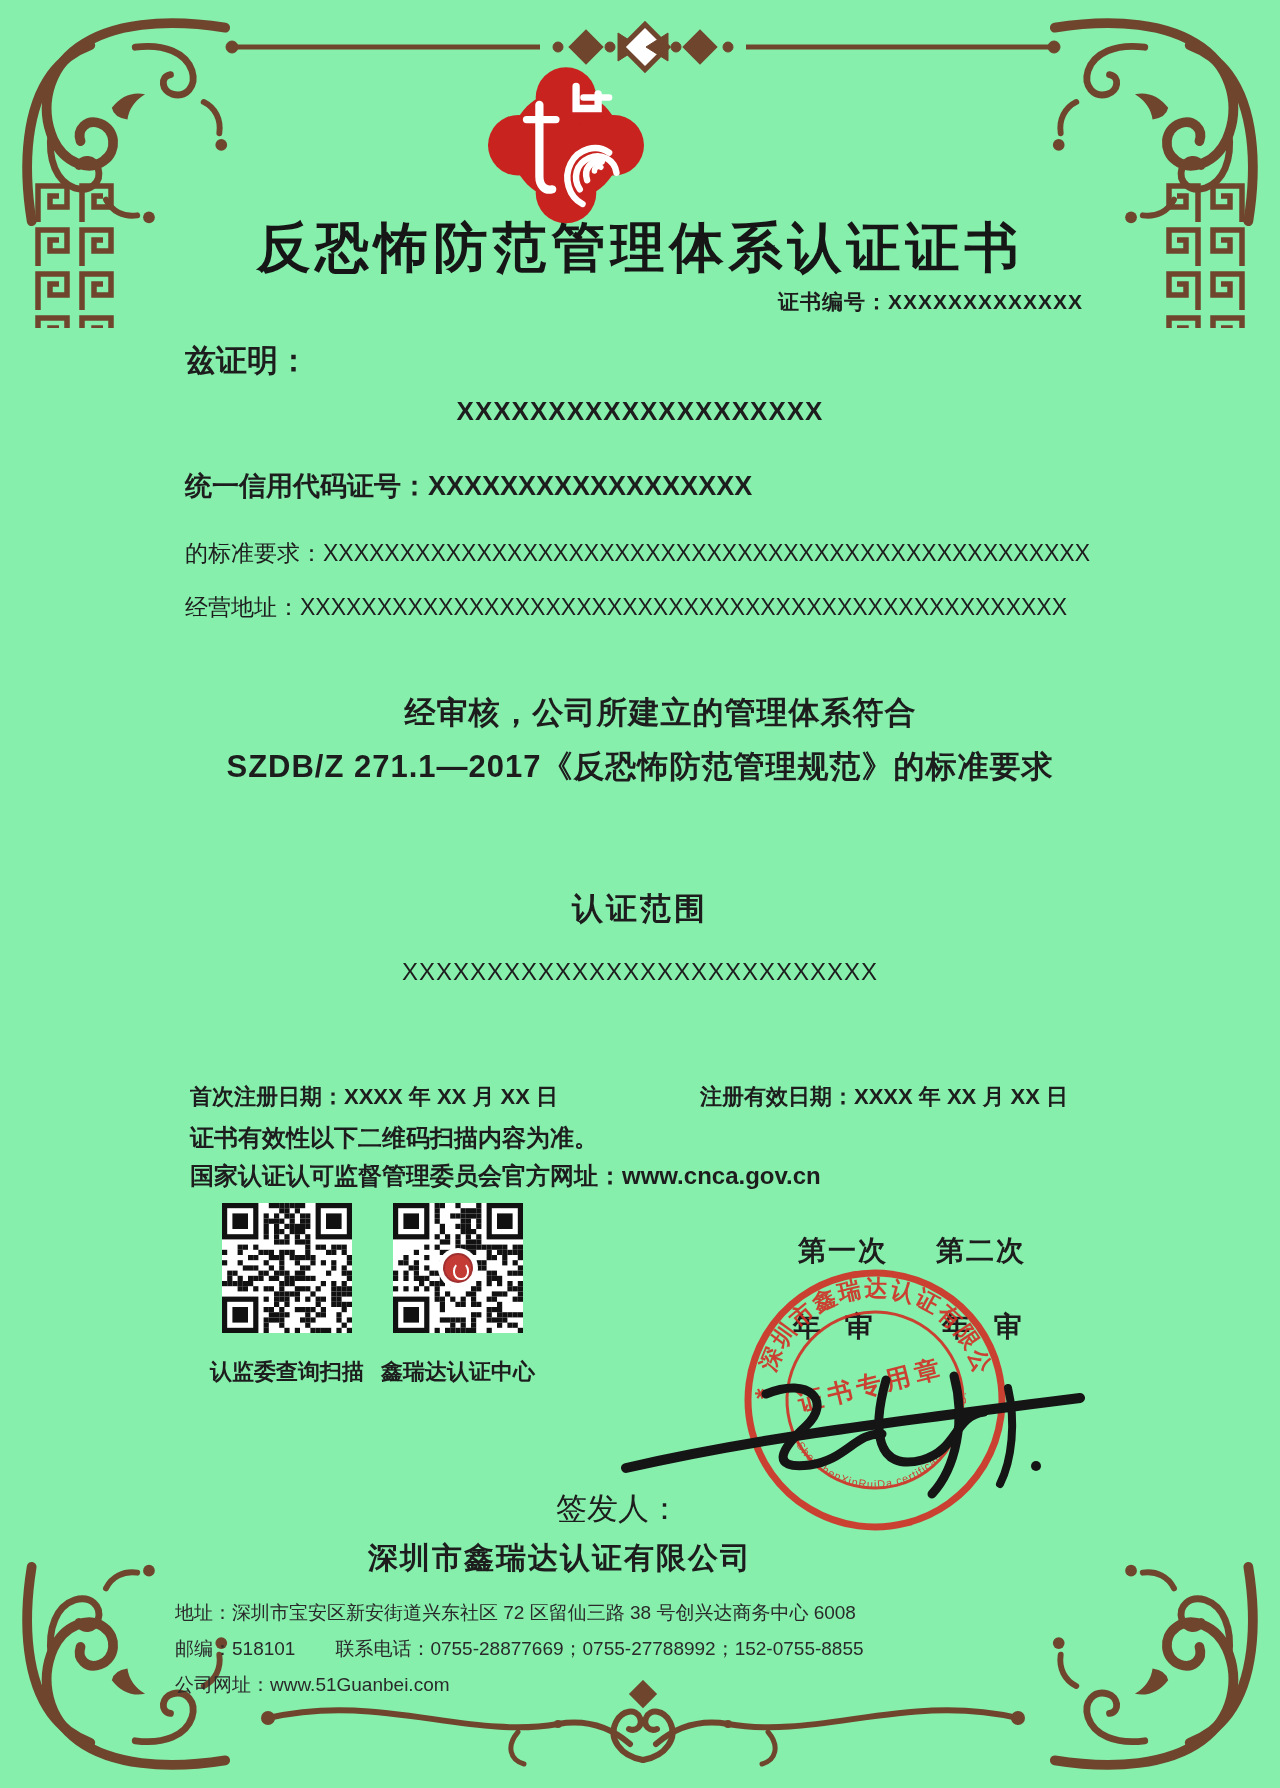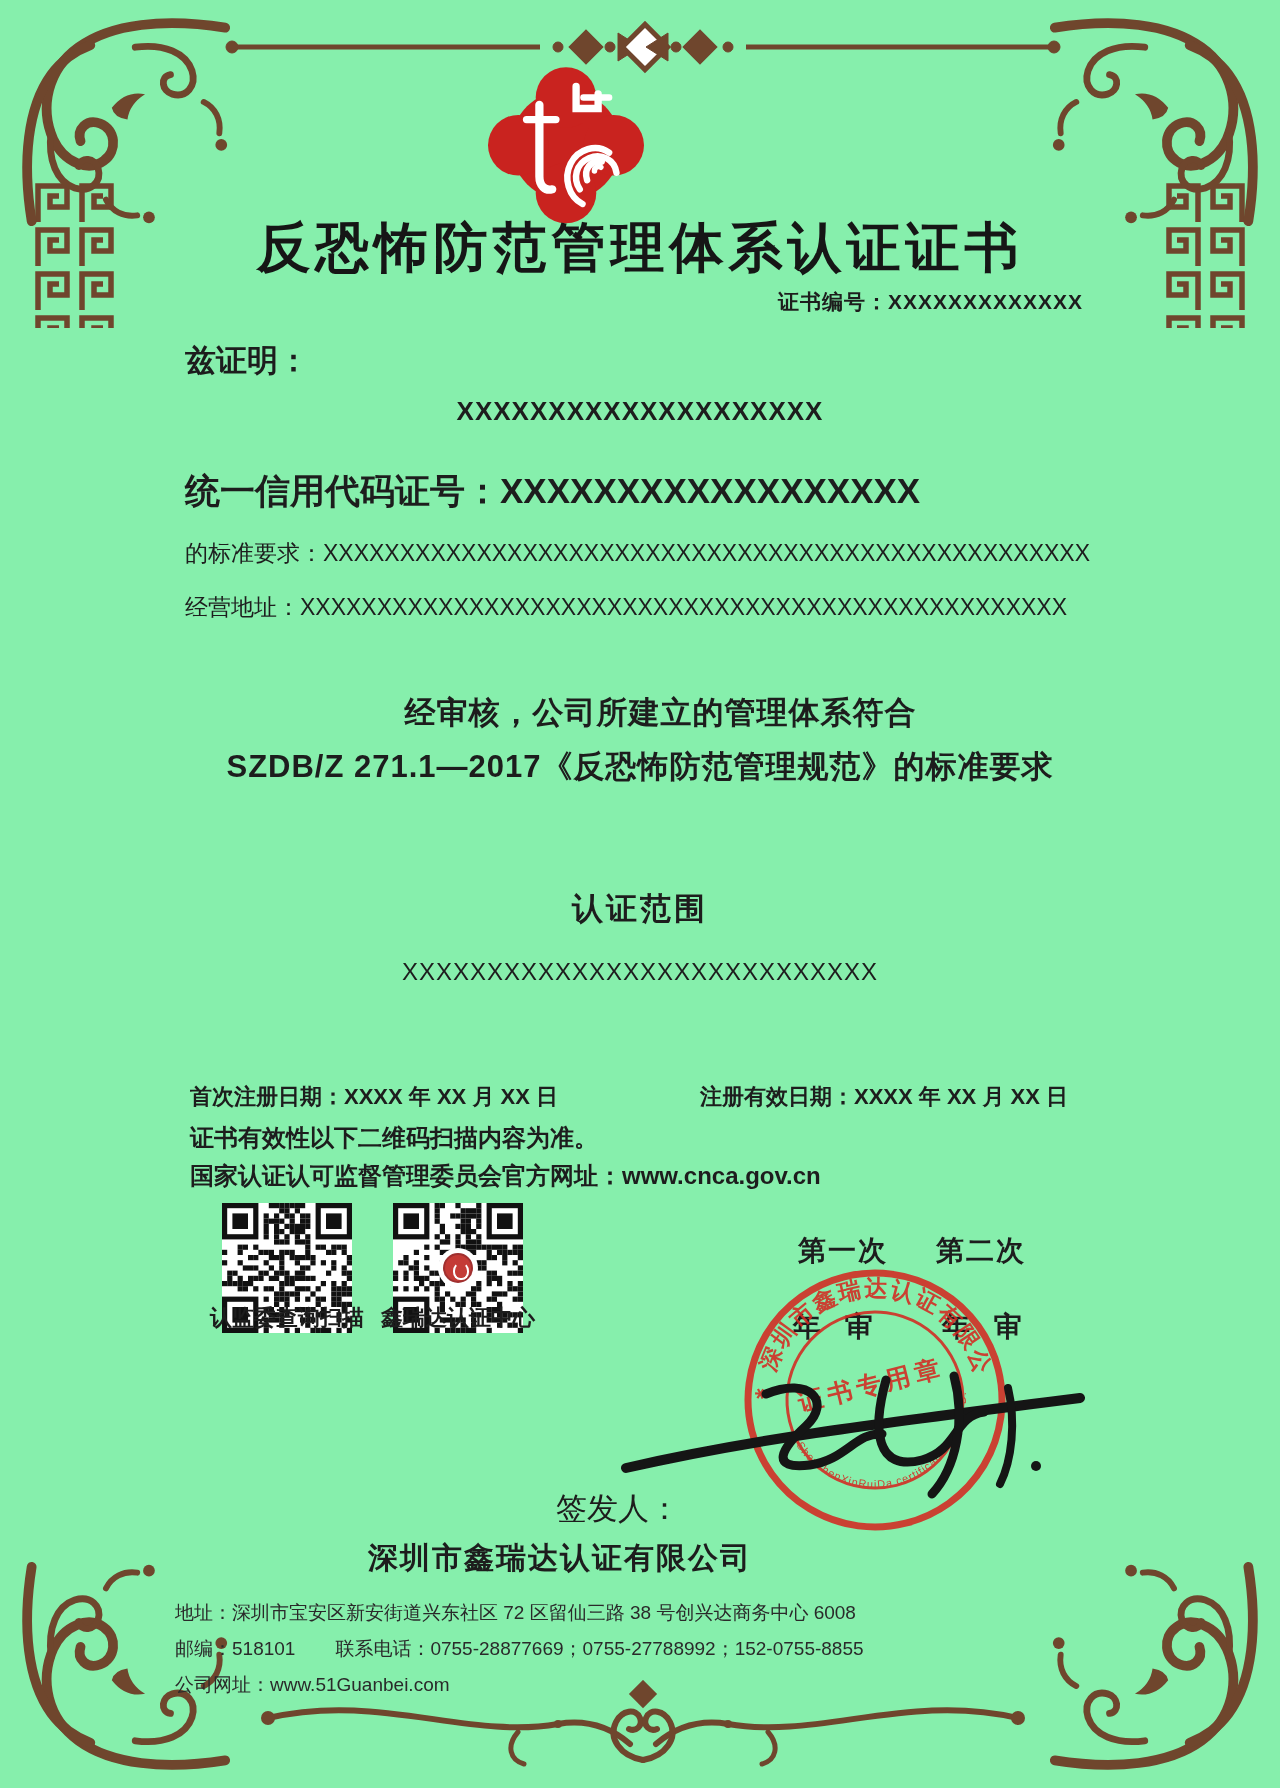--- a/index.html
+++ b/index.html
@@ -21,21 +21,21 @@
   
   .logo { position:absolute; left:488px; top:66px; width:156px; height:164px; }
   .title { position:absolute; left:0; width:100%; top:212px; text-align:center;
            font-family:"Liberation Serif", serif; font-weight:700; font-size:54px;
            letter-spacing:5px; color:#161616; }
   .certno { position:absolute; left:778px; top:288px; font-size:21px; font-weight:600; letter-spacing:1px; }
 
   
   .certify { position:absolute; left:185px; top:340px; font-size:31px; font-weight:700; }
   .company-name { position:absolute; left:0; width:100%; top:396px; text-align:center; font-size:26px; font-weight:600; letter-spacing:1px; }
-  .credit { position:absolute; left:185px; top:468px; font-size:35px; font-weight:600; }
+  .credit { position:absolute; left:185px; top:468px; font-size:27px; font-weight:600; }
   .addr { position:absolute; left:185px; font-size:23px; font-weight:500; white-space:nowrap; }
   .addr.reg { top:538px; }
   .addr.biz { top:592px; }
   .stmt { position:absolute; left:0; width:100%; text-align:center; font-size:31px; font-weight:700; letter-spacing:1px; }
   .stmt.l1 { top:692px;padding-left:41px; }
   .stmt.l2 { top:746px; }
   .scope-title { position:absolute; left:0; width:100%; top:888px; text-align:center; font-size:31px; font-weight:600; letter-spacing:3px; }
   .scope-value { position:absolute; left:0; width:100%; top:958px; text-align:center; font-size:24px; font-weight:500; letter-spacing:1px; }
 
   .date-left  { position:absolute; left:190px; top:1082px; font-size:22px; font-weight:600; }
@@ -46,21 +46,21 @@
   
   .qr-box { position:absolute; top:1203px; width:130px; height:130px; background:#fff; }
   .qr-box.q1 { left:222px; }
   .qr-box.q2 { left:393px; }
   .qr-badge { position:absolute; left:45px; top:45px; width:40px; height:40px; border-radius:50%;
               background:#fff; display:flex; align-items:center; justify-content:center; }
   .qr-badge .inner { width:30px; height:30px; border-radius:50%; background:#c43b36;
               border:2px solid #a03030; position:relative; }
   .qr-badge .inner::after { content:""; position:absolute; left:8px; top:7px; width:12px; height:14px;
               border:2px solid #fff; border-radius:50% 50% 45% 45%; border-top-color:transparent; }
-  .qr-label { position:absolute; top:1303px; width:170px; text-align:center; font-size:22px; font-weight:600; }
+  .qr-label { position:absolute; top:1357px; width:170px; text-align:center; font-size:22px; font-weight:600; }
   .qr-label.q1 { left:202px; }
   .qr-label.q2 { left:373px; }
 
   
   .review { position:absolute; top:1232px; font-size:28px; font-weight:700; letter-spacing:2px; }
   .review.r1 { left:798px; } .review.r2 { left:936px; }
   .annual { position:absolute; top:1308px; font-size:28px; font-weight:700; letter-spacing:8px; }
   .annual.a1 { left:793px; } .annual.a2 { left:942px; }
   .note { position:absolute; left:600px; top:1356px; font-size:17.5px; font-weight:500; }
 

